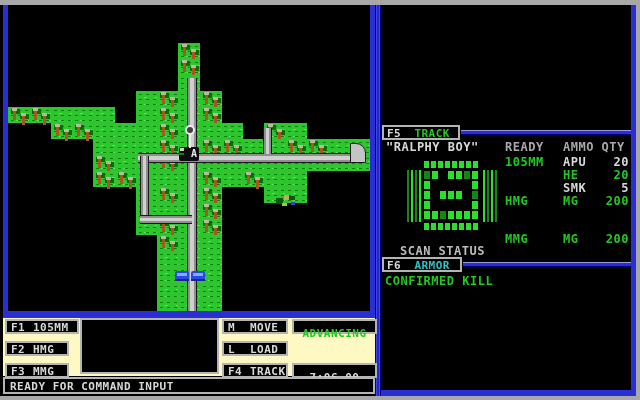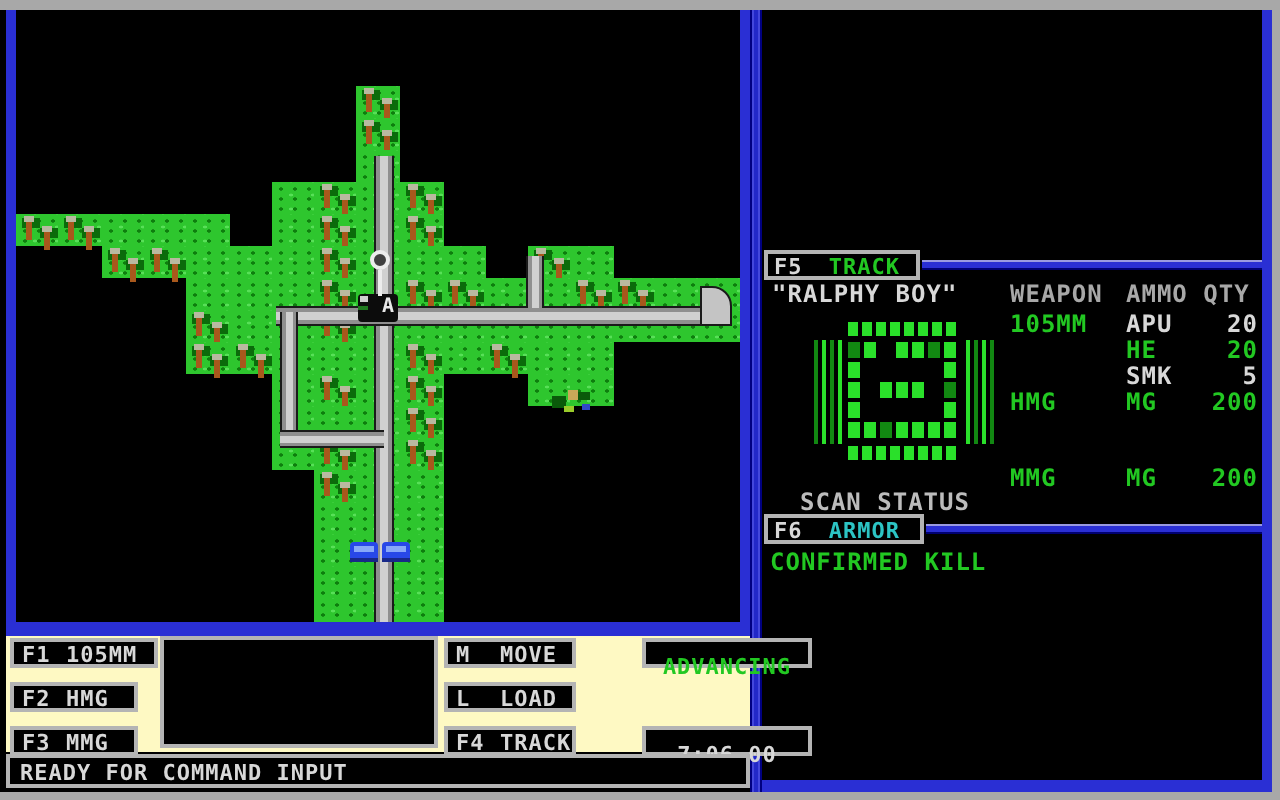--- a/index.html
+++ b/index.html
@@ -51,21 +51,21 @@
   #player-tank .lbl{position:absolute;right:2px;top:1px;font:bold 10px "DejaVu Sans Mono",monospace;color:#e8e8e8;}
   .inf{position:absolute;width:22px;height:15px;}
   
   #armor-icon{position:absolute;width:92px;height:84px;}
   .ablk{position:absolute;background:#2ae02a;}
   .ablk.dk{background:#128812;}
   .atrack{position:absolute;width:2px;height:52px;}
   
   .keybox{position:absolute;height:15px;padding:1px 0 0 4px;box-sizing:border-box;}
   .keybox .kc{display:inline-block;min-width:22px;}
-  .statusbox{position:absolute;height:15px;width:85px;text-align:center;padding-top:1px;box-sizing:border-box;margin-left:29px;}
+  .statusbox{position:absolute;height:15px;width:85px;text-align:center;padding-top:1px;box-sizing:border-box;}
 </style>
 </head>
 <body>
 
 <div id="screen">
 
   <div class="abs" id="topbar"></div>
 
   <div class="abs" id="map-panel">
     <div id="map-viewport">
@@ -573,21 +573,21 @@
 
   <div class="abs" id="right-panel">
 
     <div class="abs graybox dos-sm" style="left:1px;top:120px;width:78px;height:15px;padding:1px 0 0 3px;">
       <span class="white">F5</span>
       <span class="green" style="margin-left:6px;">TRACK</span>
     </div>
     <div class="abs blue-line" style="left:80px;top:125px;width:170px;"></div>
 
     <div class="abs dos white" style="left:5px;top:136px;">"RALPHY BOY"</div>
-    <div class="abs dos gray" style="left:124px;top:136px;">WEAPON</div>
+    <div class="abs dos gray" style="left:124px;top:136px;">READY</div>
     <div class="abs dos gray" style="left:182px;top:136px;">AMMO QTY</div>
 
     <div id="weapon-table">
         <div style="position: absolute; left: 0px; top: 151px; width: 250px; height: 13px;">
           <div class="dos green" style="position: absolute; top: 0px; left: 124px; width: 52px;">105MM</div>
           <div class="dos white" style="position: absolute; top: 0px; left: 182px; width: 38px;">APU</div>
           <div class="dos white" style="position: absolute; top: 0px; left: 204px; width: 44px; text-align: right;">20</div>
         </div>
         <div style="position: absolute; left: 0px; top: 164px; width: 250px; height: 13px;">
           <div class="dos green" style="position: absolute; top: 0px; left: 124px; width: 52px;"></div>

